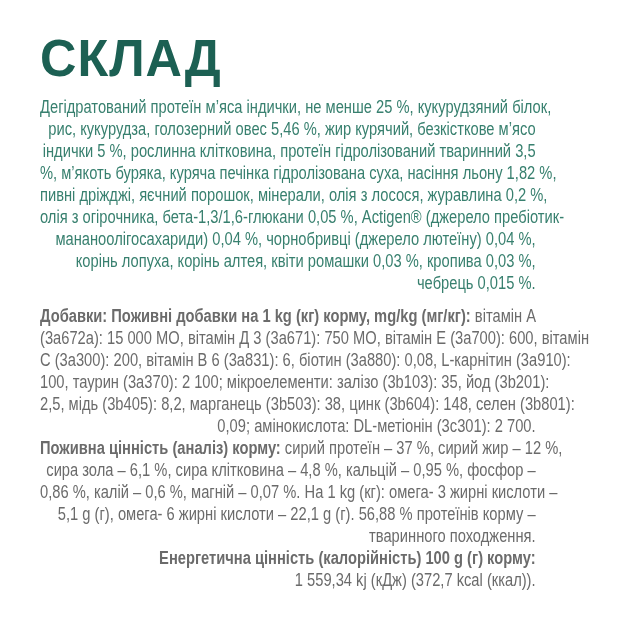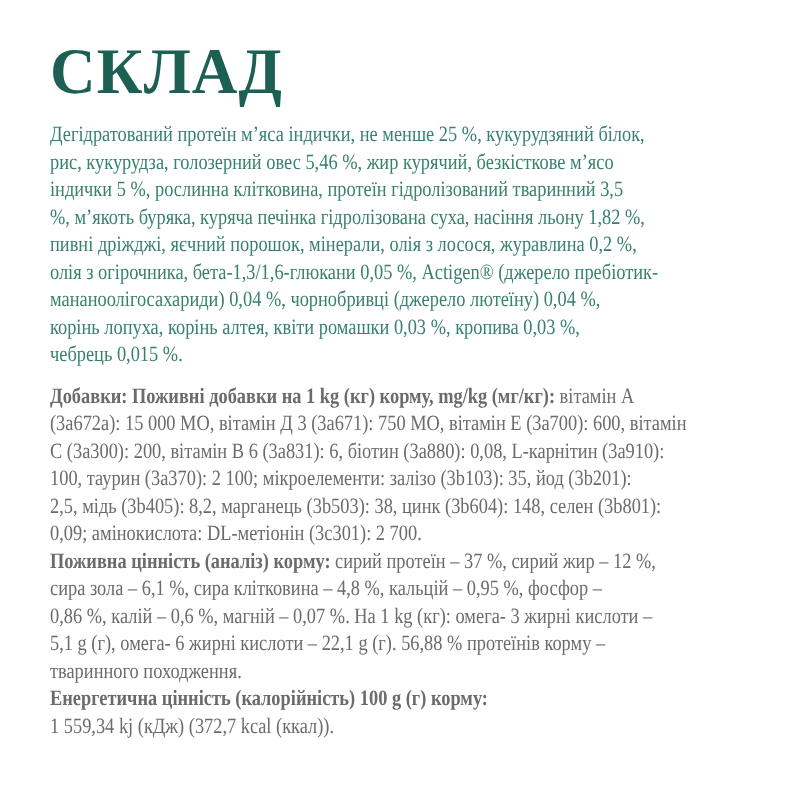--- a/index.html
+++ b/index.html
@@ -7,34 +7,34 @@
     padding: 0;
     width: 630px;
     height: 630px;
     background: #ffffff;
     overflow: hidden;
     font-family: "Liberation Sans", sans-serif;
   }
   .label {
     padding: 32px 0 0 40px;
     width: 590px;
-    font-family: Liberation Serif, serif;
   }
   h1.page-title {
     margin: 0 0 12px 0;
     font-size: 52px;
     line-height: 1;
     font-weight: bold;
     letter-spacing: 1px;
     transform: scaleX(0.97);
     transform-origin: 0 0;
   }
   .sections {
     font-size: 17.5px;
     line-height: 22px;
+    text-align: right;
   }
   .section {
     transform: scaleX(0.84);
     transform-origin: 0 0;
   }
   
   .section + .section { margin-top: 0; }
   .sections .section:nth-child(2) { margin-top: 11px; }
   .line {
     white-space: pre;

